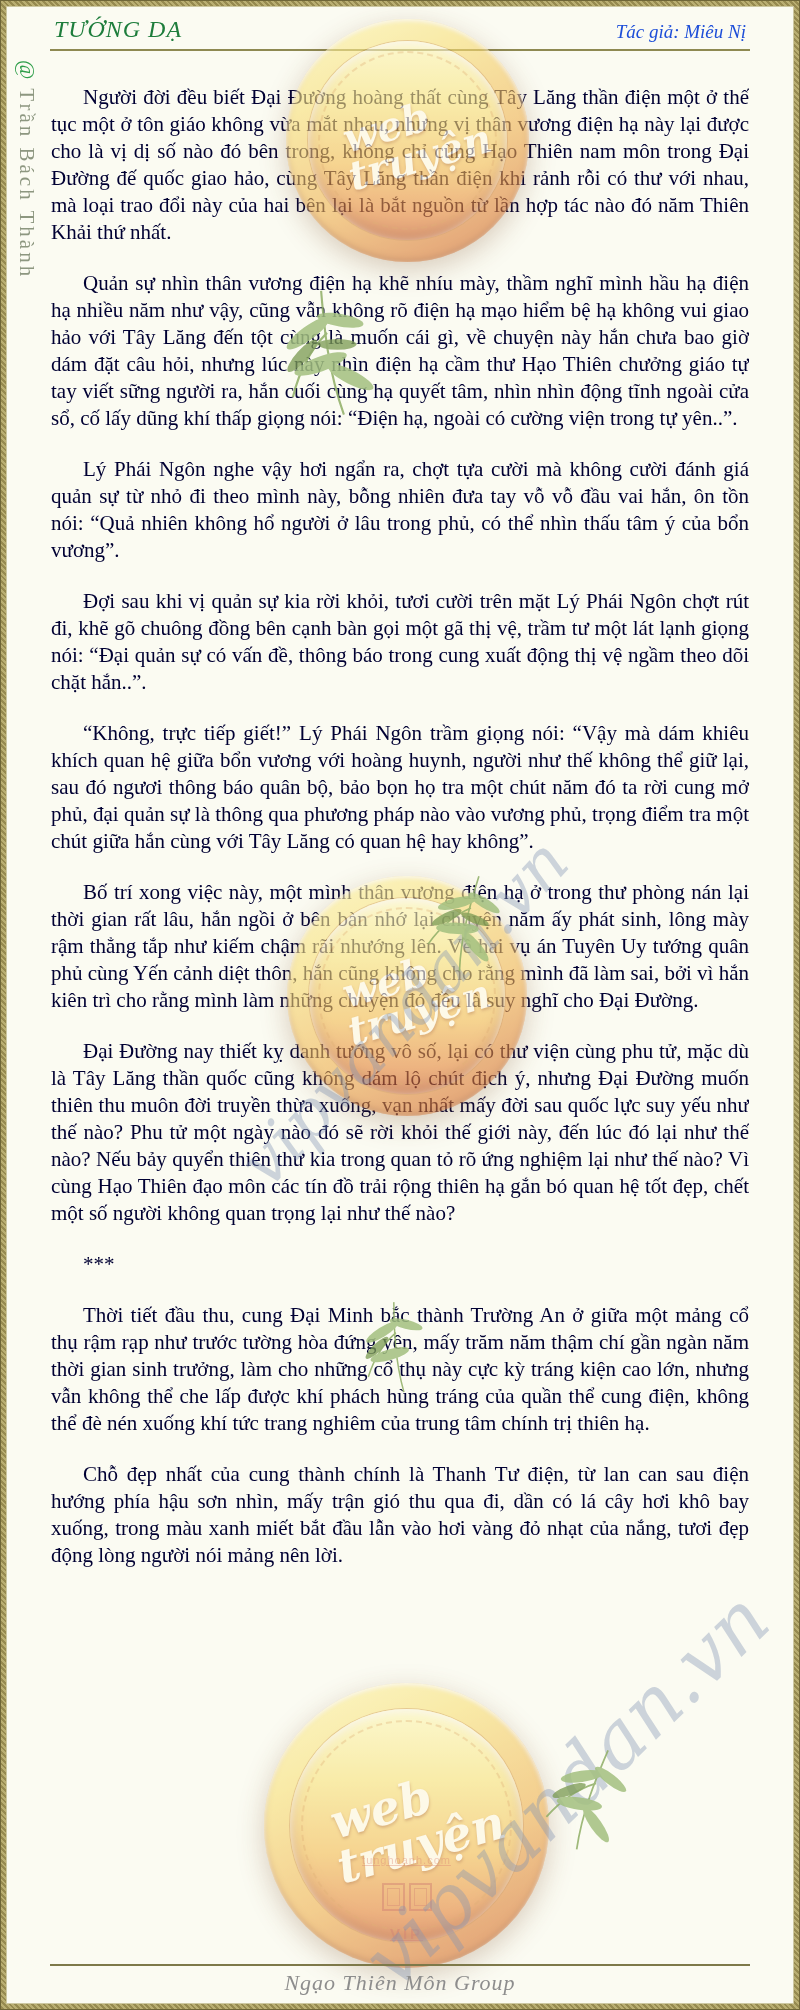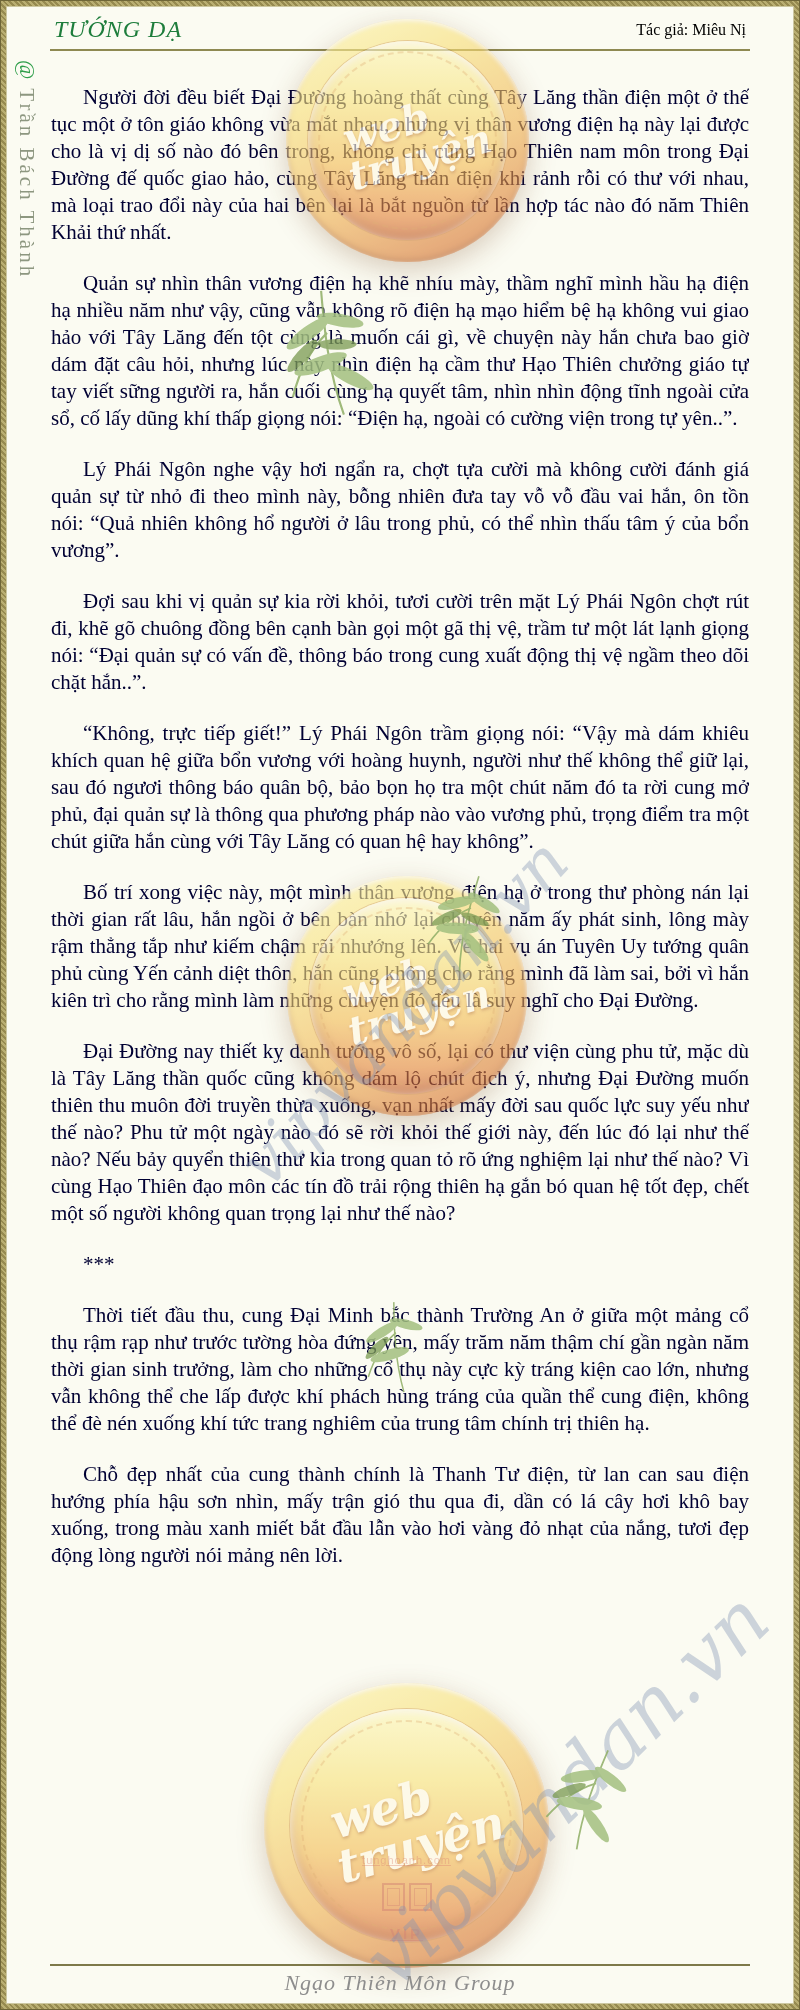--- a/index.html
+++ b/index.html
@@ -8,23 +8,23 @@
     background:repeating-linear-gradient(45deg,#b9ae72 0 2px,#968a50 2px 4px);
     box-shadow:inset 0 0 0 1px #6f6638;
     position:relative;font-family:"Liberation Serif",serif;
   }
   .page{
     width:100%;height:100%;background:#fbfbf2;position:relative;overflow:hidden;
     box-shadow:inset 0 0 0 1px #cdc8a2;
   }
   
   .header{position:absolute;left:48px;right:48px;top:10px;display:flex;
-    justify-content:space-between;align-items:center;z-index:1;}
+    justify-content:space-between;align-items:flex-end;z-index:1;}
   .title{font-style:italic;font-size:24px;color:#1e7d3c;letter-spacing:1px;}
-  .author{font-size:16px;color:#000000;}
+  .author{font-style:italic;font-size:19px;color:#1d4ed8;}
   .hr{height:2px;background:#8e8952;}
   .header-rule{position:absolute;left:44px;right:44px;top:43px;z-index:1;}
   
   .vcredit{
     position:absolute;left:8px;top:54px;z-index:1;
     writing-mode:vertical-rl;font-size:21px;letter-spacing:3px;
     color:#8d9780;font-family:"Liberation Serif",serif;
   }
   .vcredit .at{color:#2f9e4a;margin-bottom:6px;}
   

